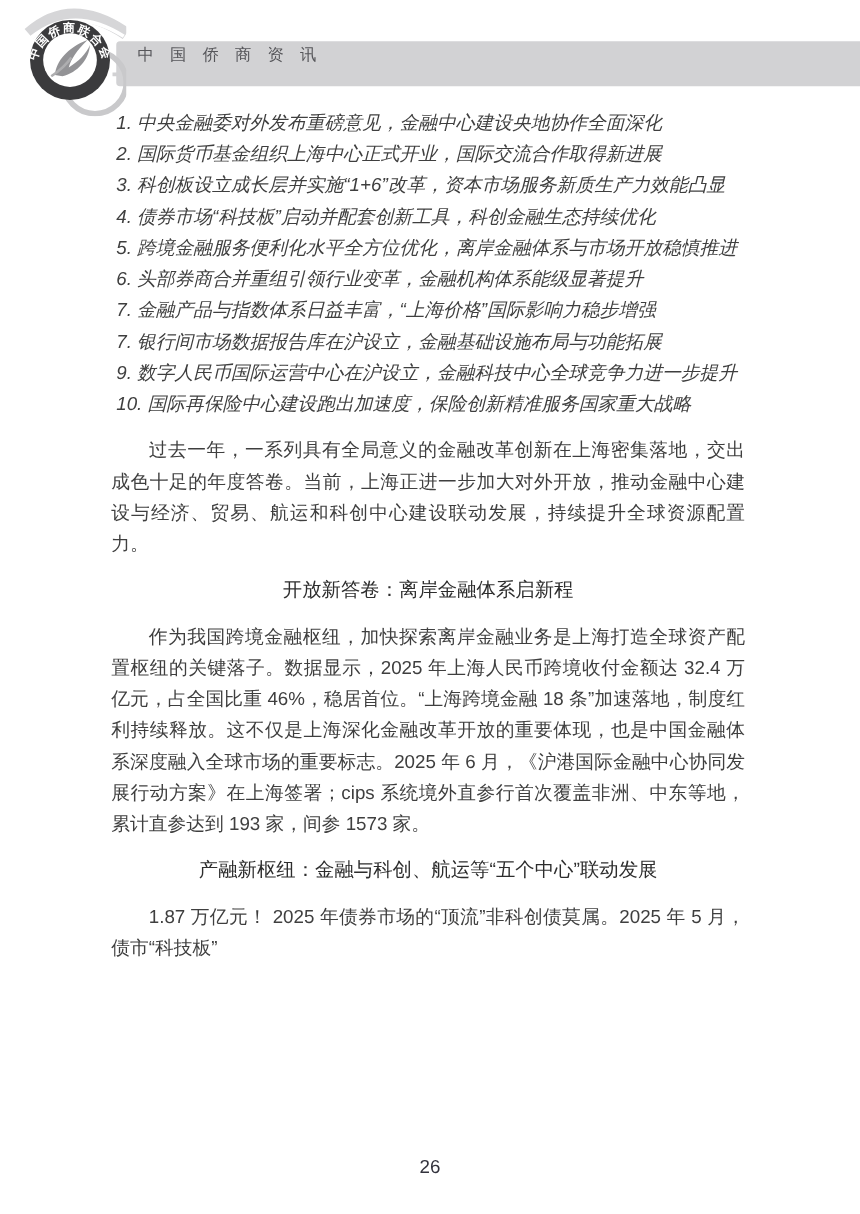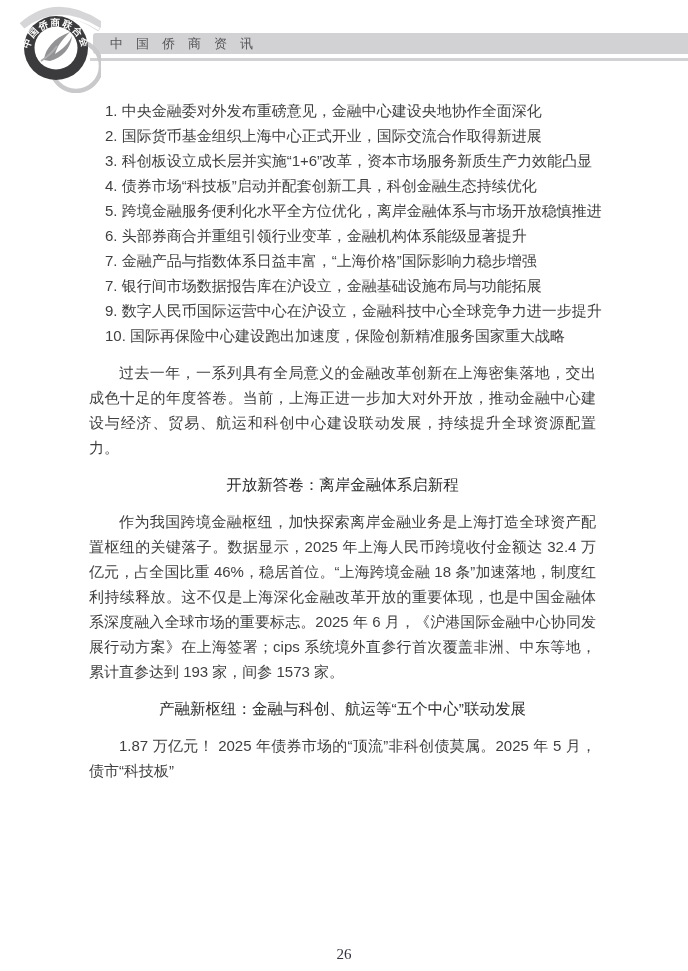--- a/index.html
+++ b/index.html
@@ -12,21 +12,21 @@
   }
   .page {
     position: absolute; inset: 0;
     background: #ffffff;
   }
 
   
   .masthead-band {
     position: absolute;
     left: 93px; right: 0; top: 33px;
-    height: 21px;
+    height: 36px;
     background: #d2d2d4;
     border-radius: 3px 0 0 3px;
   }
   .masthead-band .band-title {
     display: inline-block;
     padding-left: 17px;
     font-size: 13px;
     line-height: 21px;
     letter-spacing: 13px;
     color: #56565a;
@@ -47,21 +47,21 @@
 
   
   .content {
     position: absolute;
     left: 77px; top: 86px;
     width: 531px;
     color: #3f3f3f;
     font-size: 15px;
     line-height: 25px;
   }
-  .num-list { margin: 12px; padding: 0; }
+  .num-list { margin: 0; padding: 0; font-style: italic; }
   .num-item {
     padding-left: 16px;
     white-space: nowrap;
   }
   .para {
     margin: 12px;
     text-indent: 2em;
     text-align: justify;
     text-justify: inter-character;
   }
@@ -72,24 +72,23 @@
     font-weight: normal;
     color: #2d2d2d;
     text-align: center;
   }
 
   
   .page-number {
     position: absolute;
     left: 0; right: 0; top: 925px;
     text-align: center;
-    font-family: Liberation Serif, serif;
+    font-family: Liberation Sans, sans-serif;
     font-size: 15px;
     color: #33333d;
-    margin-top: 21px;
   }
 </style>
 </head>
 <body>
 
 <div class="page">
 
   <div class="masthead-band">
     <span class="band-title">中国侨商资讯</span>
   </div>

